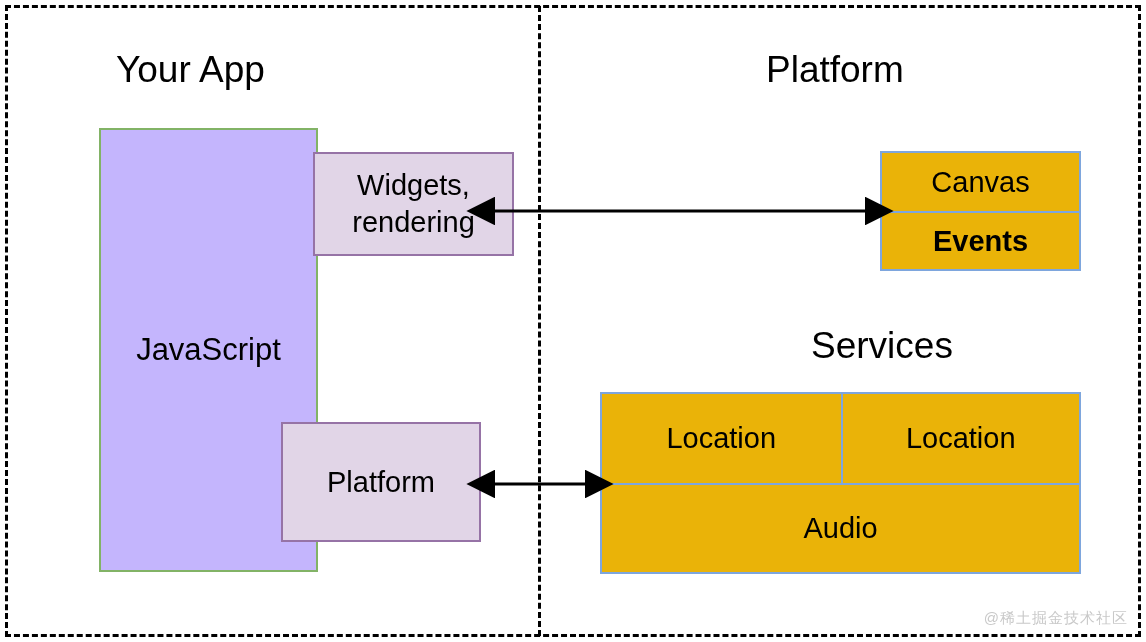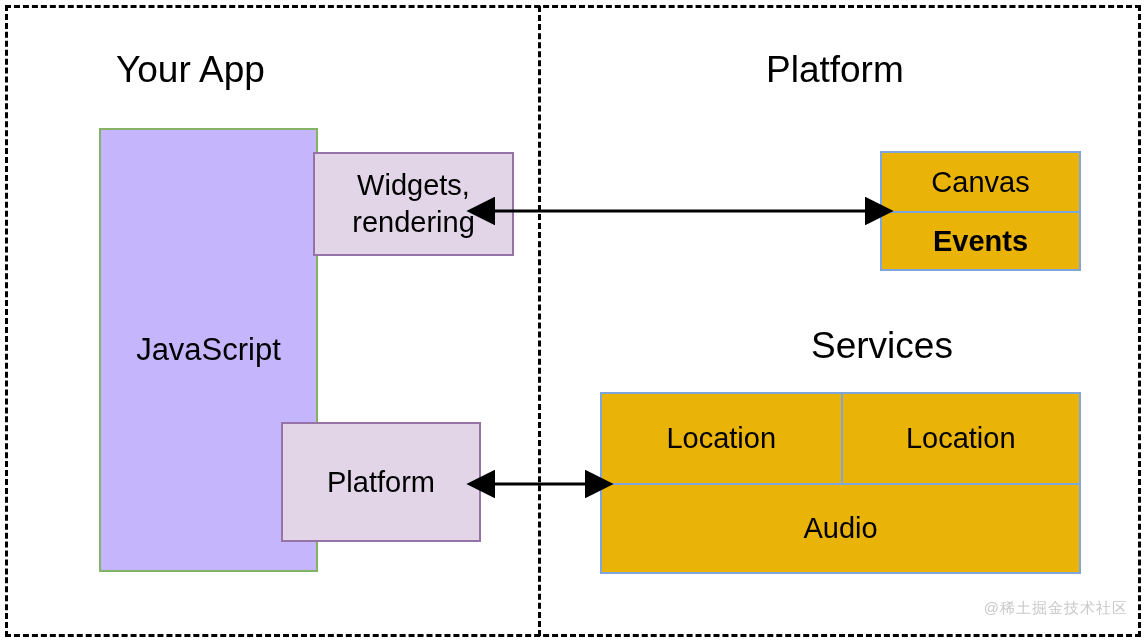--- a/index.html
+++ b/index.html
@@ -164,21 +164,21 @@
     position: absolute;
     overflow: visible;
   }
   #arrow-widgets-canvas { left: 480px; top: 196px; }
   #arrow-channels-services { left: 480px; top: 469px; }
 
   
   .watermark {
     position: absolute;
     right: 18px;
-    bottom: 24px;
+    bottom: 14px;
     font-size: 15px;
     color: #c9c9c9;
     letter-spacing: 1px;
     white-space: nowrap;
   }
 </style>
 </head>
 <body>
 
 <div id="canvas">

